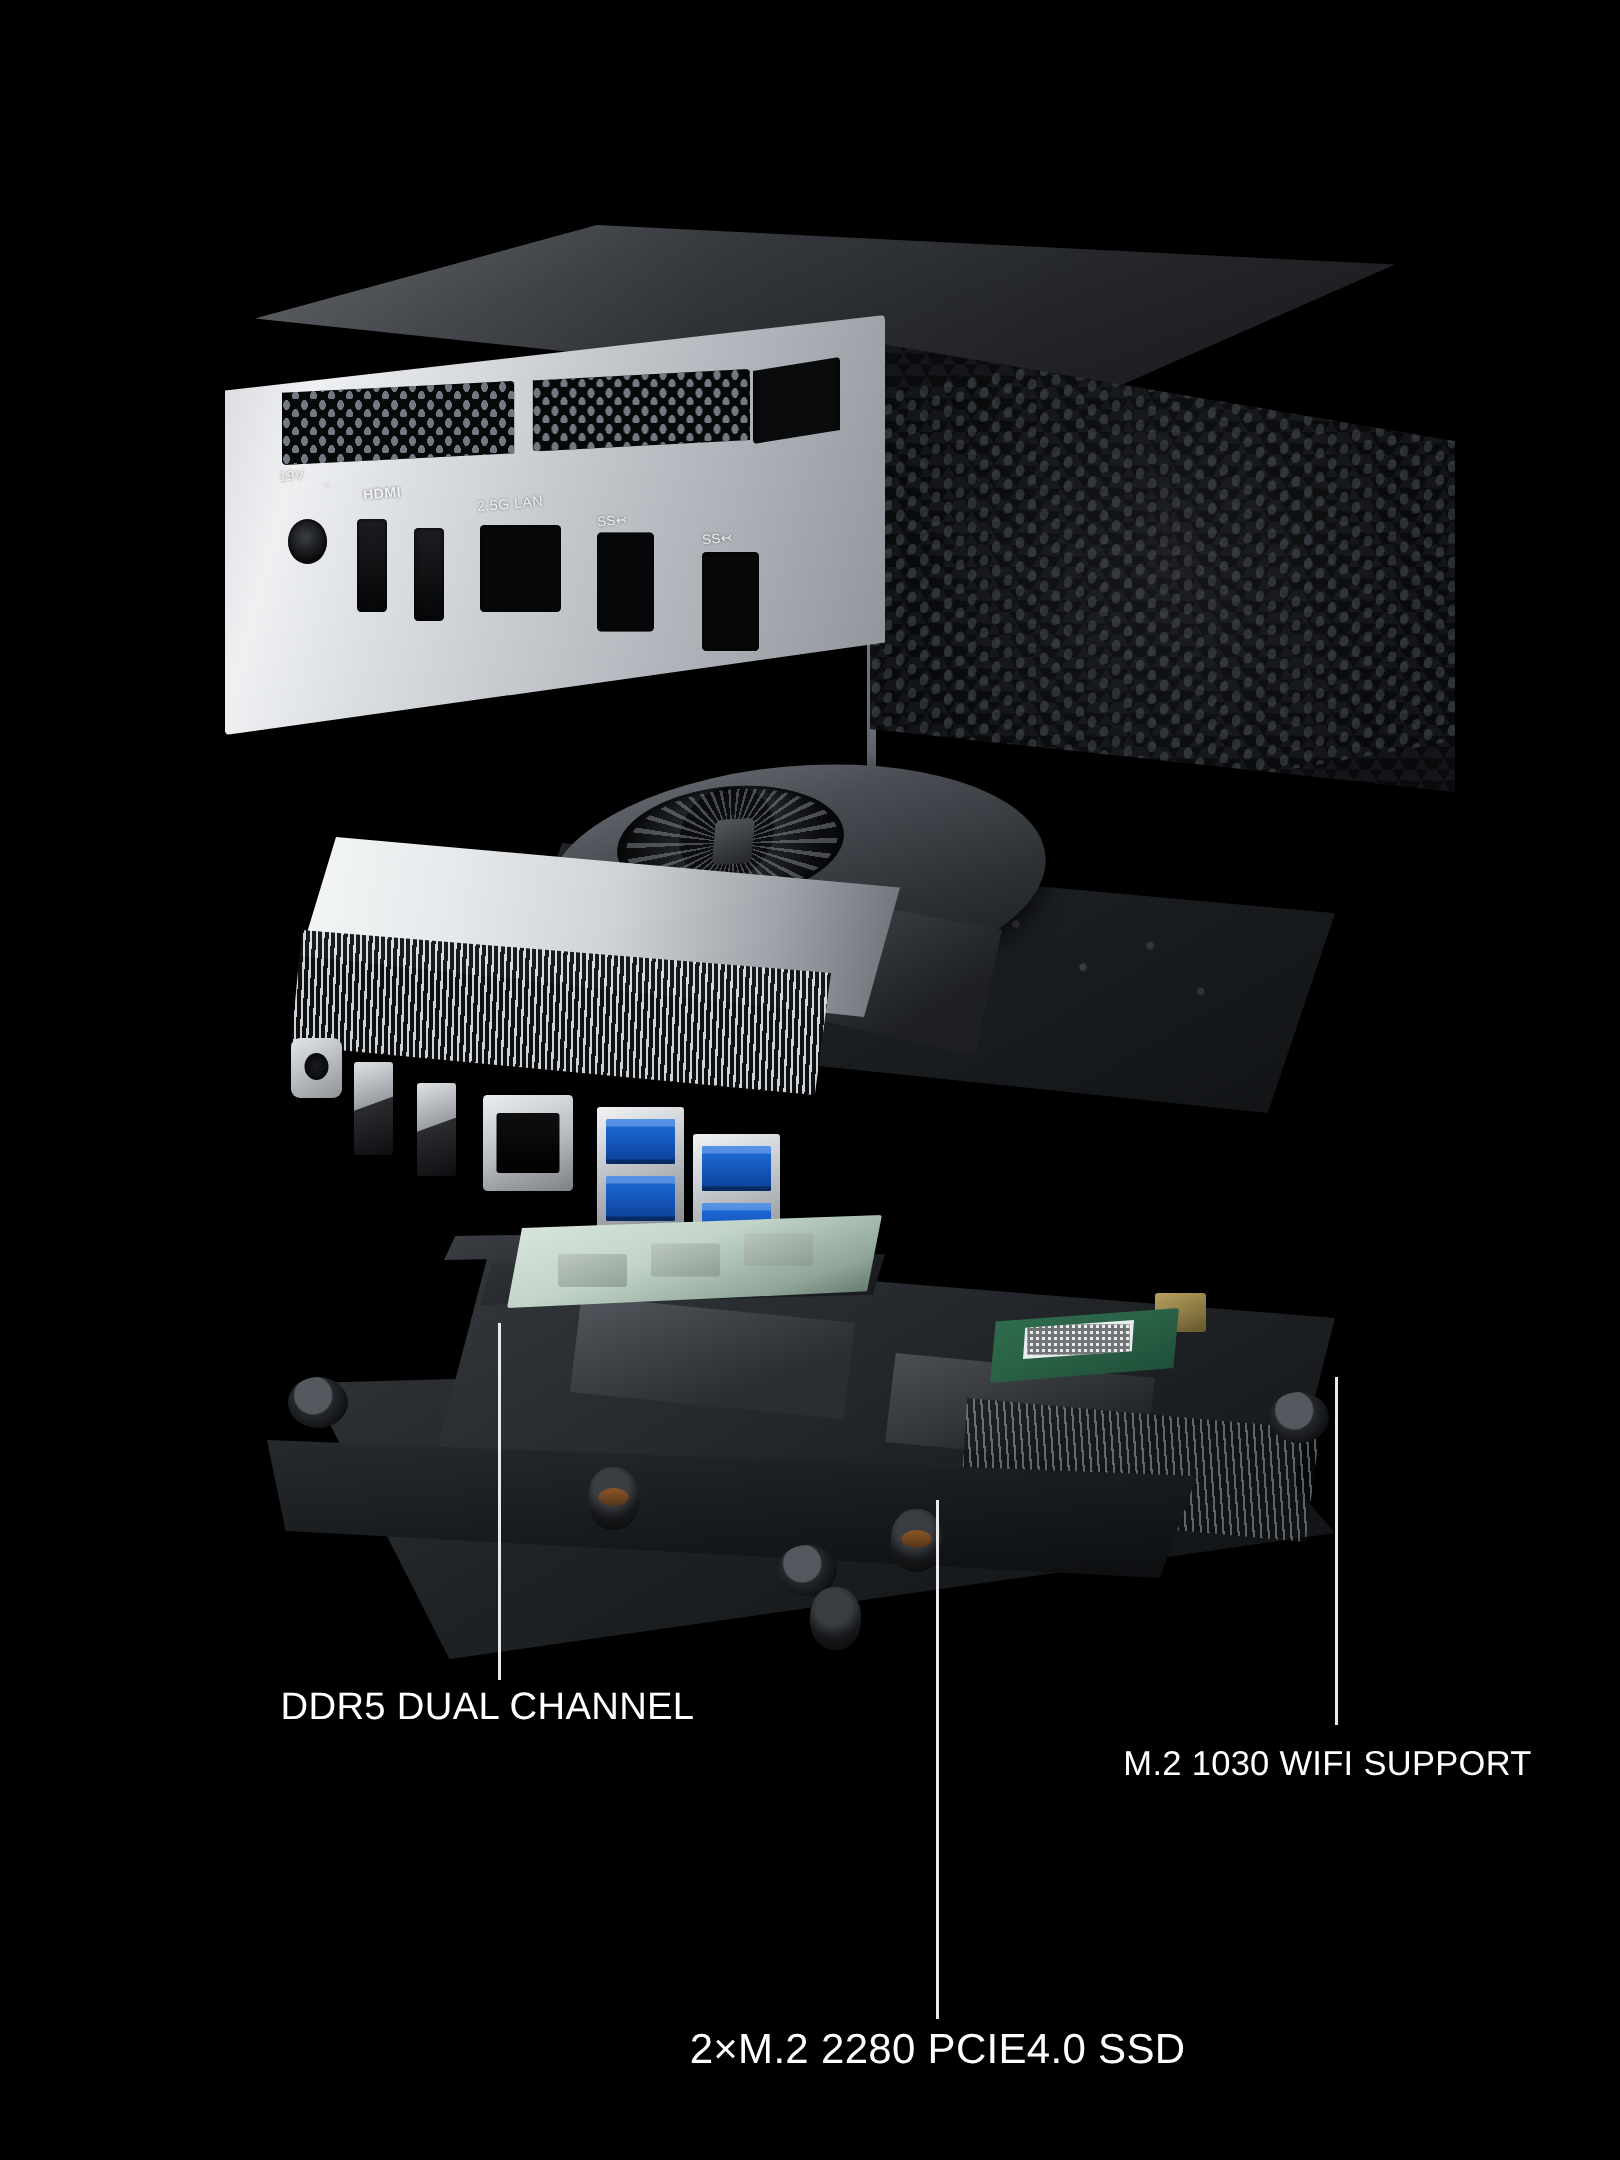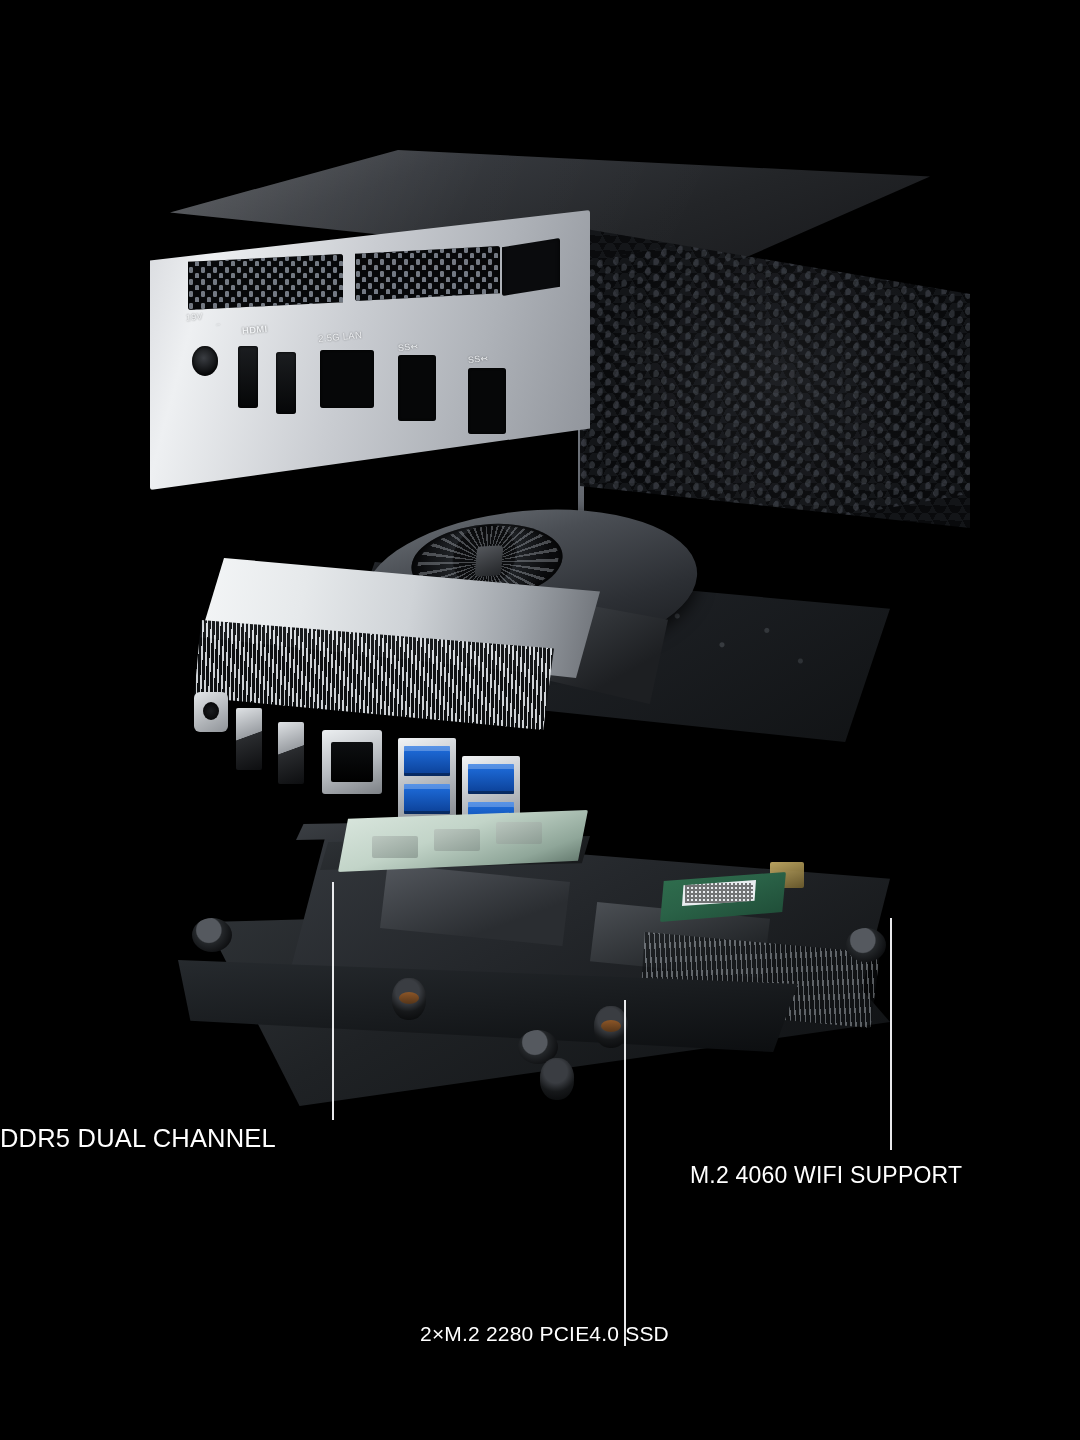--- a/index.html
+++ b/index.html
@@ -259,26 +259,26 @@
     background:radial-gradient(circle at 42% 36%, #55595f 0 38%, #24272a 42%, #0c0d0f 78%);}
   #bot .foot{position:absolute;width:34px;height:42px;border-radius:46%;
     background:radial-gradient(circle at 46% 32%, #3a3d42 0 34%, #16181a 60%, #050607 100%);}
   #bot .foot .ring{position:absolute;left:7px;top:14px;width:20px;height:12px;border-radius:50%;
     background:linear-gradient(180deg,#9a5a22,#5a3412);opacity:.85;}
 
   
   .leader{position:absolute;background:#f4f6f8;width:1.6px;opacity:.95;}
   .leader.h{height:1.6px;width:auto;}
 
-  .callout{position:absolute;color:#ffffff;white-space:nowrap;}
+  .callout{position:absolute;color:#ffffff;text-align:center;white-space:nowrap;}
   .callout .l1,.callout .l2{display:block;line-height:1.32;}
 
   #co-ddr5{left:0px;top:1122px;width:650px;font-size:25.5px;letter-spacing:.2px;}
   #co-wifi{left:690px;top:1160px;width:390px;font-size:23px;letter-spacing:.2px;}
-  #co-ssd{left:420px;top:1320px;width:410px;font-size:21px;letter-spacing:.2px;}
+  #co-ssd{left:420px;top:1348px;width:410px;font-size:28px;letter-spacing:.2px;}
 </style>
 </head>
 <body style="background: rgb(0, 0, 0);">
 
 <div class="stage">
 
   <div class="abs" id="chassis">
 
     <div class="top-cover"></div>
     <div class="top-sheen"></div>
@@ -387,20 +387,20 @@
   <div class="leader" style="left:332px;top:882px;height:238px;"></div>
   <div class="leader" style="left:890px;top:918px;height:232px;"></div>
   <div class="leader h" style="left:890px;top:918px;width:0px;"></div>
   <div class="leader" style="left:624px;top:1000px;height:346px;"></div>
 
   <div class="callout nosel" id="co-ddr5">
     <span class="l1">DDR5 DUAL CHANNEL</span>
   </div>
 
   <div class="callout nosel" id="co-wifi">
-    <span class="l1">M.2 4060 WIFI SUPPORT</span>
+    <span class="l1">M.2 1030 WIFI SUPPORT</span>
   </div>
 
   <div class="callout nosel" id="co-ssd">
     <span class="l1">2×M.2 2280 PCIE4.0 SSD</span>
   </div>
 
 </div>
 
 </body></html>

